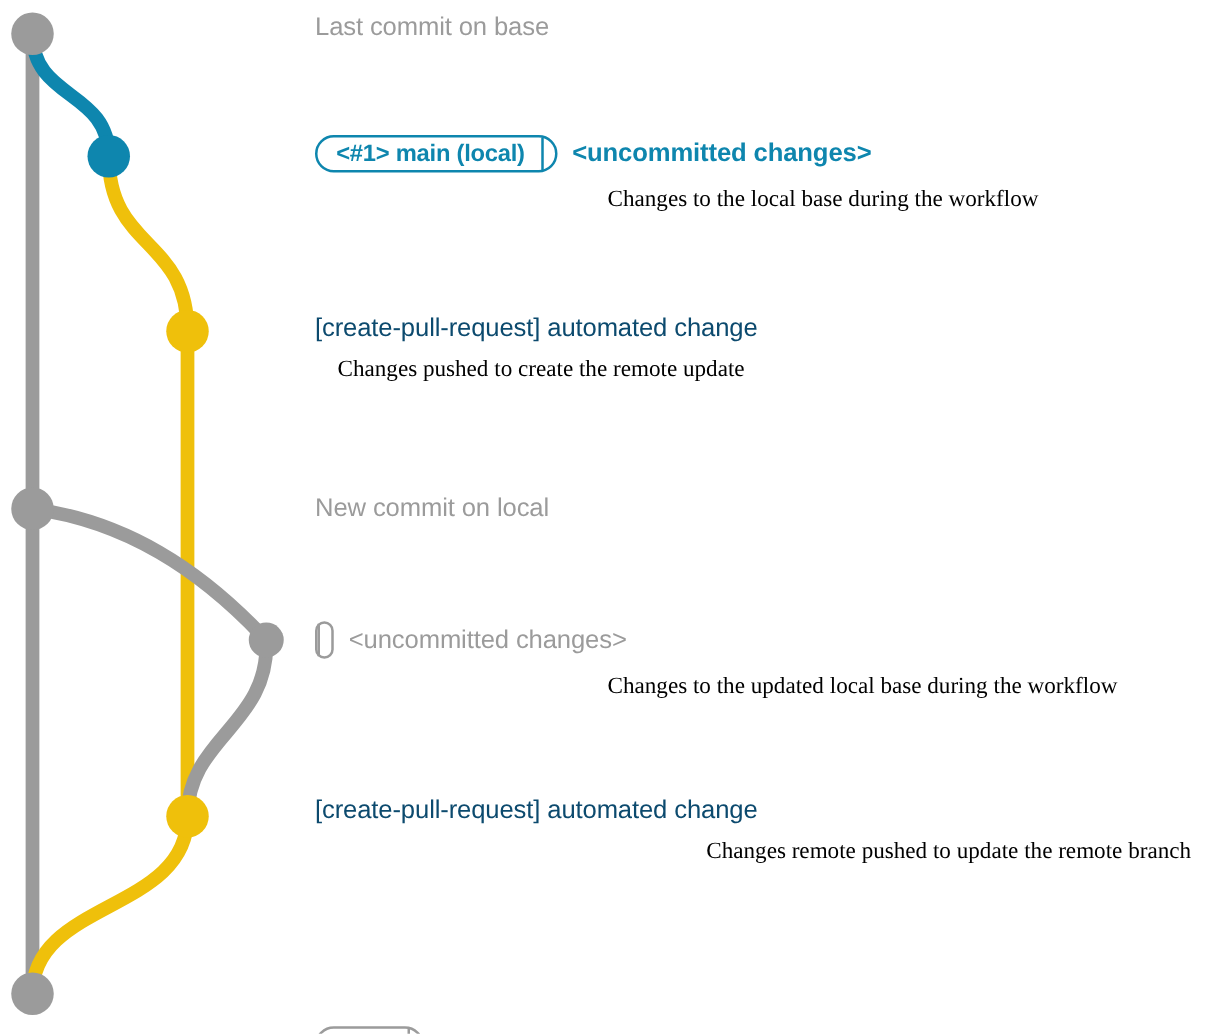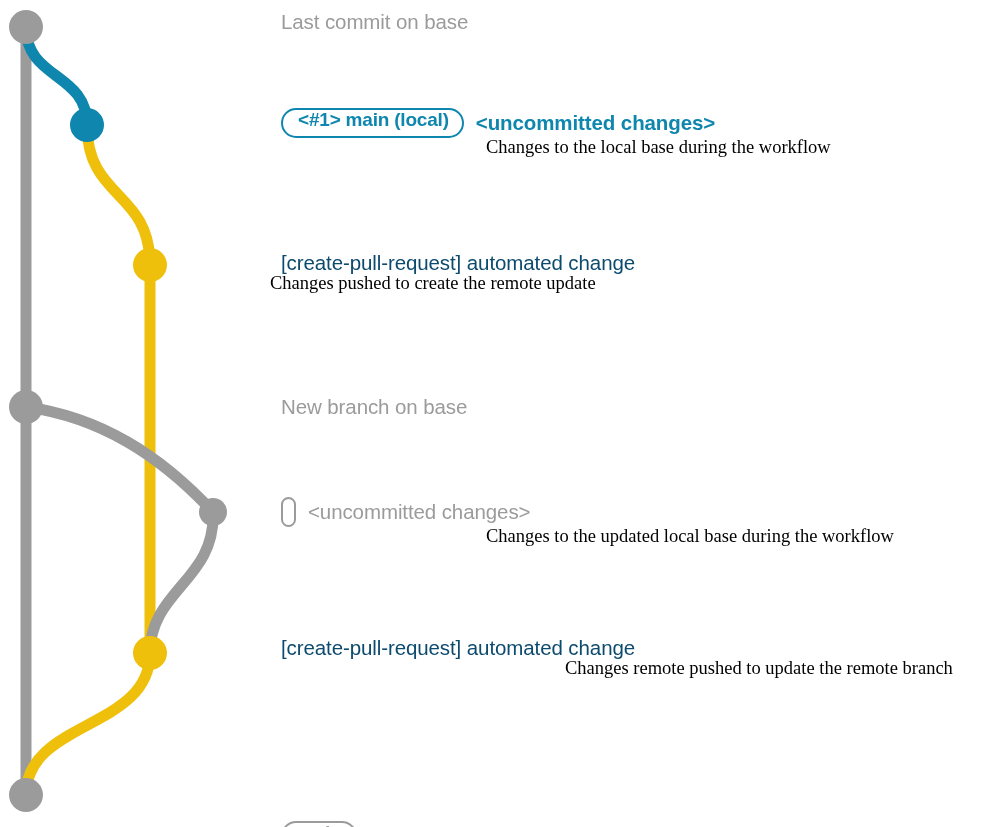--- a/index.html
+++ b/index.html
@@ -36,34 +36,32 @@
   .row {
     position: absolute;
     left: 252px;
   }
 
   .headline {
     display: flex;
     align-items: center;
     white-space: nowrap;
     line-height: 1;
-    margin-left: 29px;
   }
 
   
   .pill {
     display: inline-flex;
     align-items: stretch;
     border: 2px solid currentColor;
     border-radius: 17px;
     height: 30px;
     box-sizing: border-box;
     margin-right: 12px;
     background: #ffffff;
-    flex-direction: column;
   }
   .pill-label {
     display: inline-flex;
     align-items: center;
     padding: 0 13px 0 15px;
     font-size: 19px;
     font-weight: 700;
     letter-spacing: -0.2px;
     line-height: 1;
   }
@@ -83,20 +81,21 @@
     font-weight: 700;
   }
 
   
   .caption {
     font-family: "Liberation Serif", serif;
     font-size: 18.5px;
     color: #000000;
     white-space: nowrap;
     line-height: 1;
+    margin-top: 13px;
   }
 
   
   .c-blue   { color: #0e86ae; }
   .c-yellow { color: #0c4a6e; }
   .c-gray   { color: #9b9b9b; }
 </style>
 </head>
 <body>
 
@@ -146,21 +145,21 @@
 
   <div class="row" style="top:253px">
     <div class="headline">
       <span class="headline-text c-yellow">[create-pull-request] automated change</span>
     </div>
     <div class="caption" style="margin-left:18px">Changes pushed to create the remote update</div>
   </div>
 
   <div class="row" style="top:397px">
     <div class="headline">
-      <span class="headline-text c-gray">New branch on base</span>
+      <span class="headline-text c-gray">New commit on local</span>
     </div>
   </div>
 
   <div class="row" style="top:497px">
     <div class="headline">
       <span class="pill c-gray">
         <span class="pill-notch"></span>
       </span>
       <span class="headline-text c-gray">&lt;uncommitted changes&gt;</span>
     </div>

